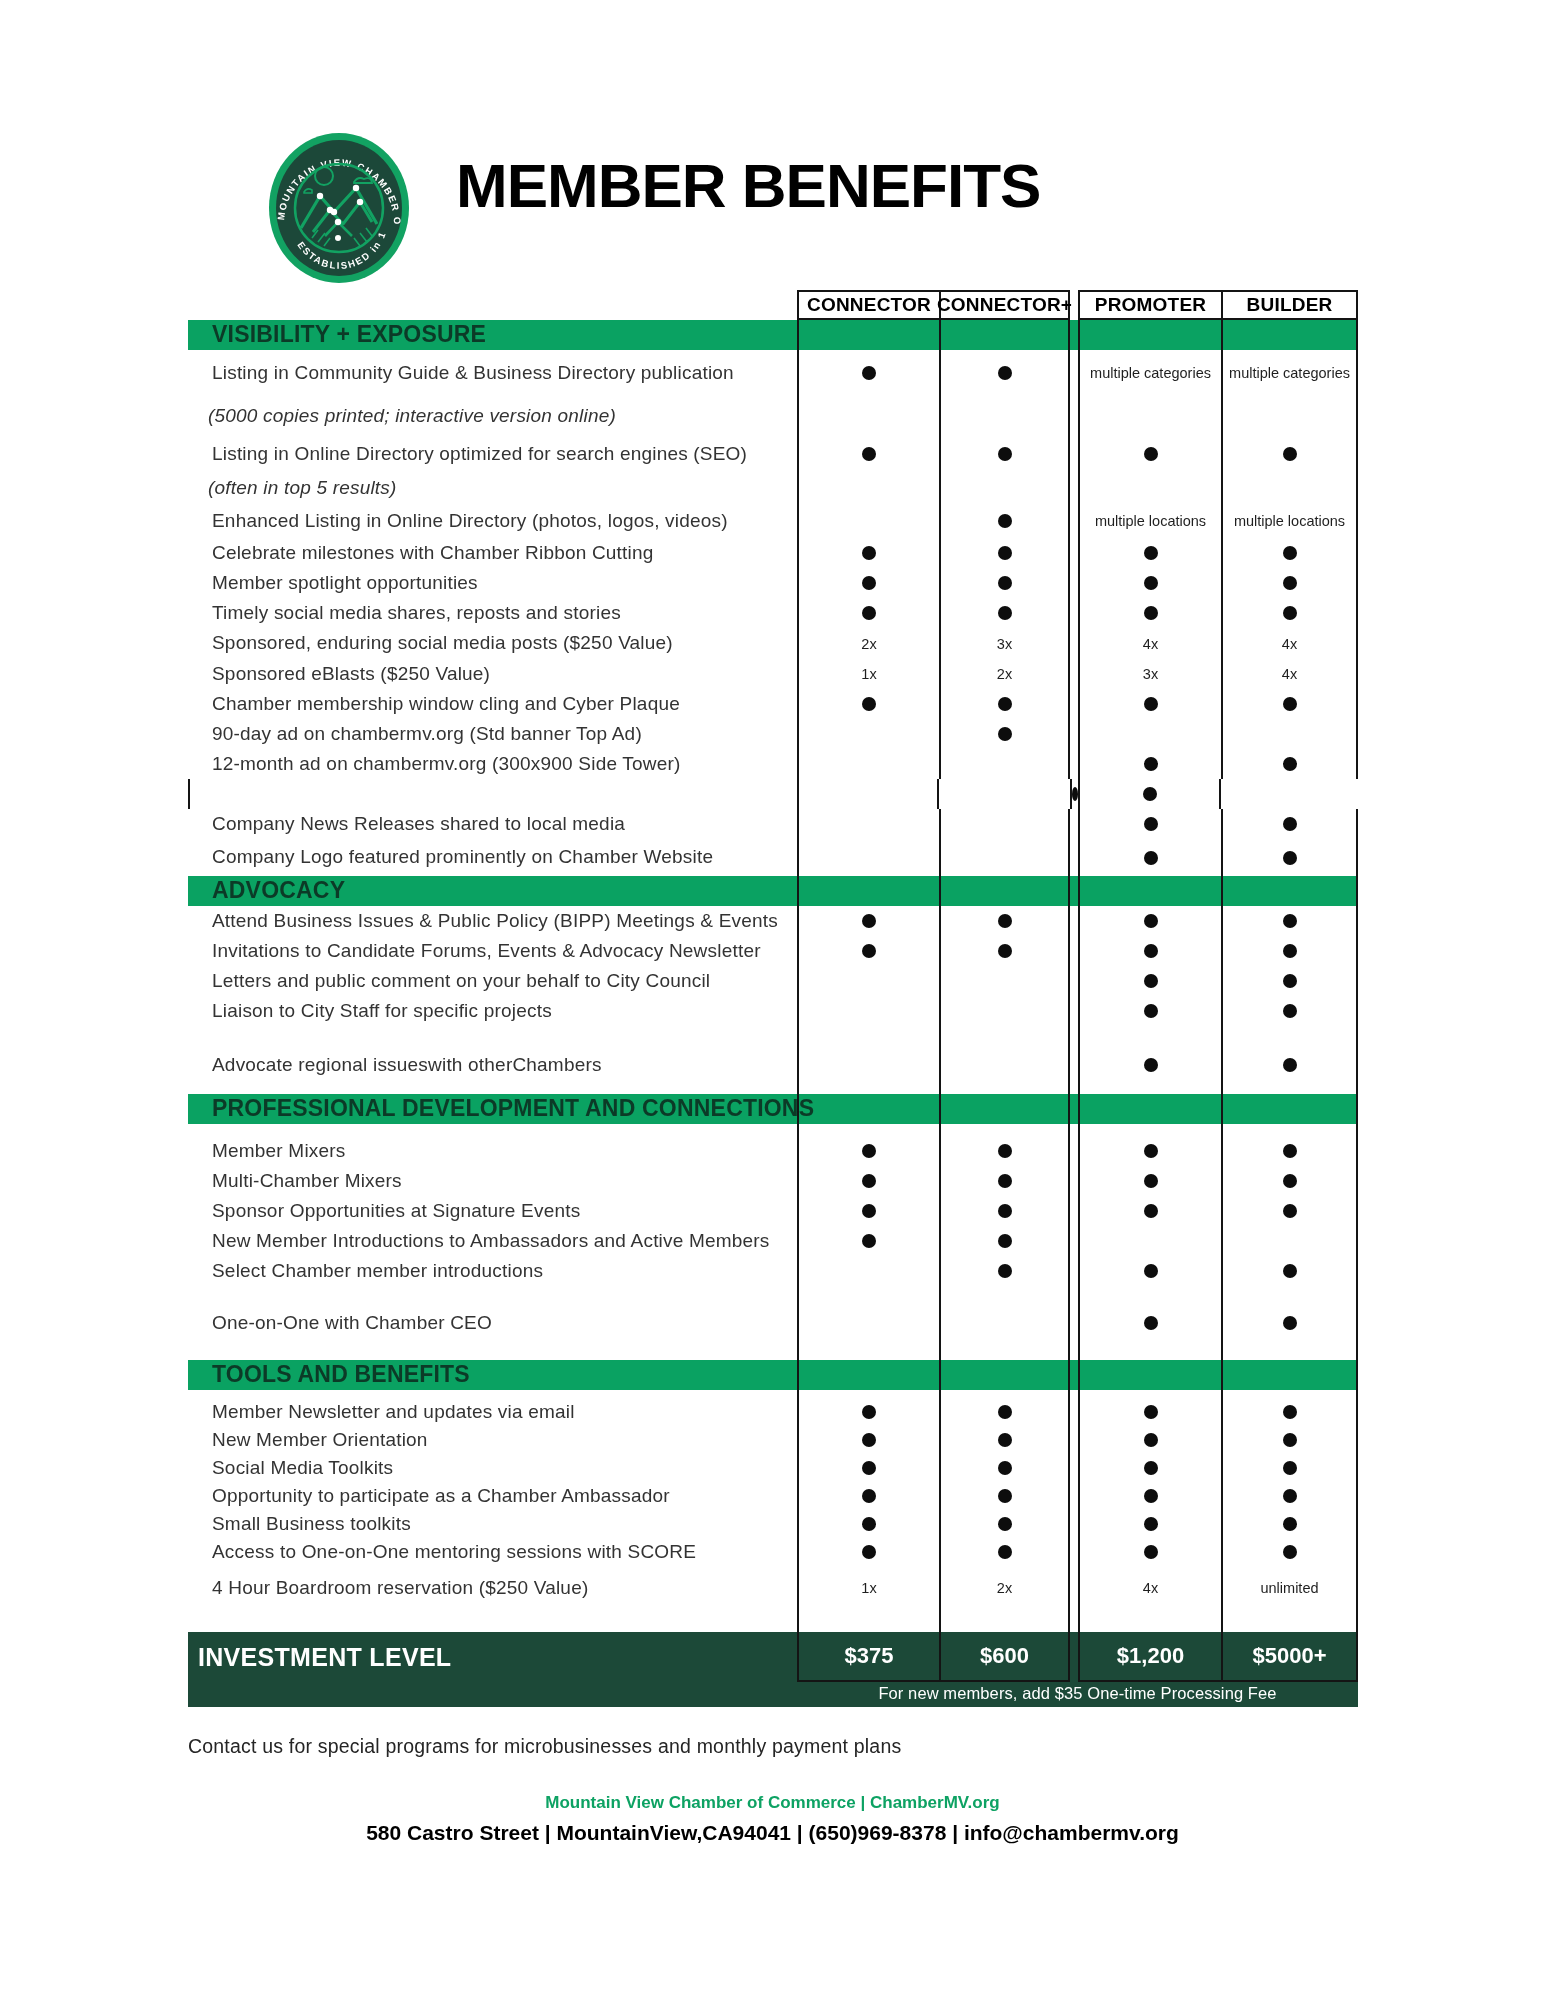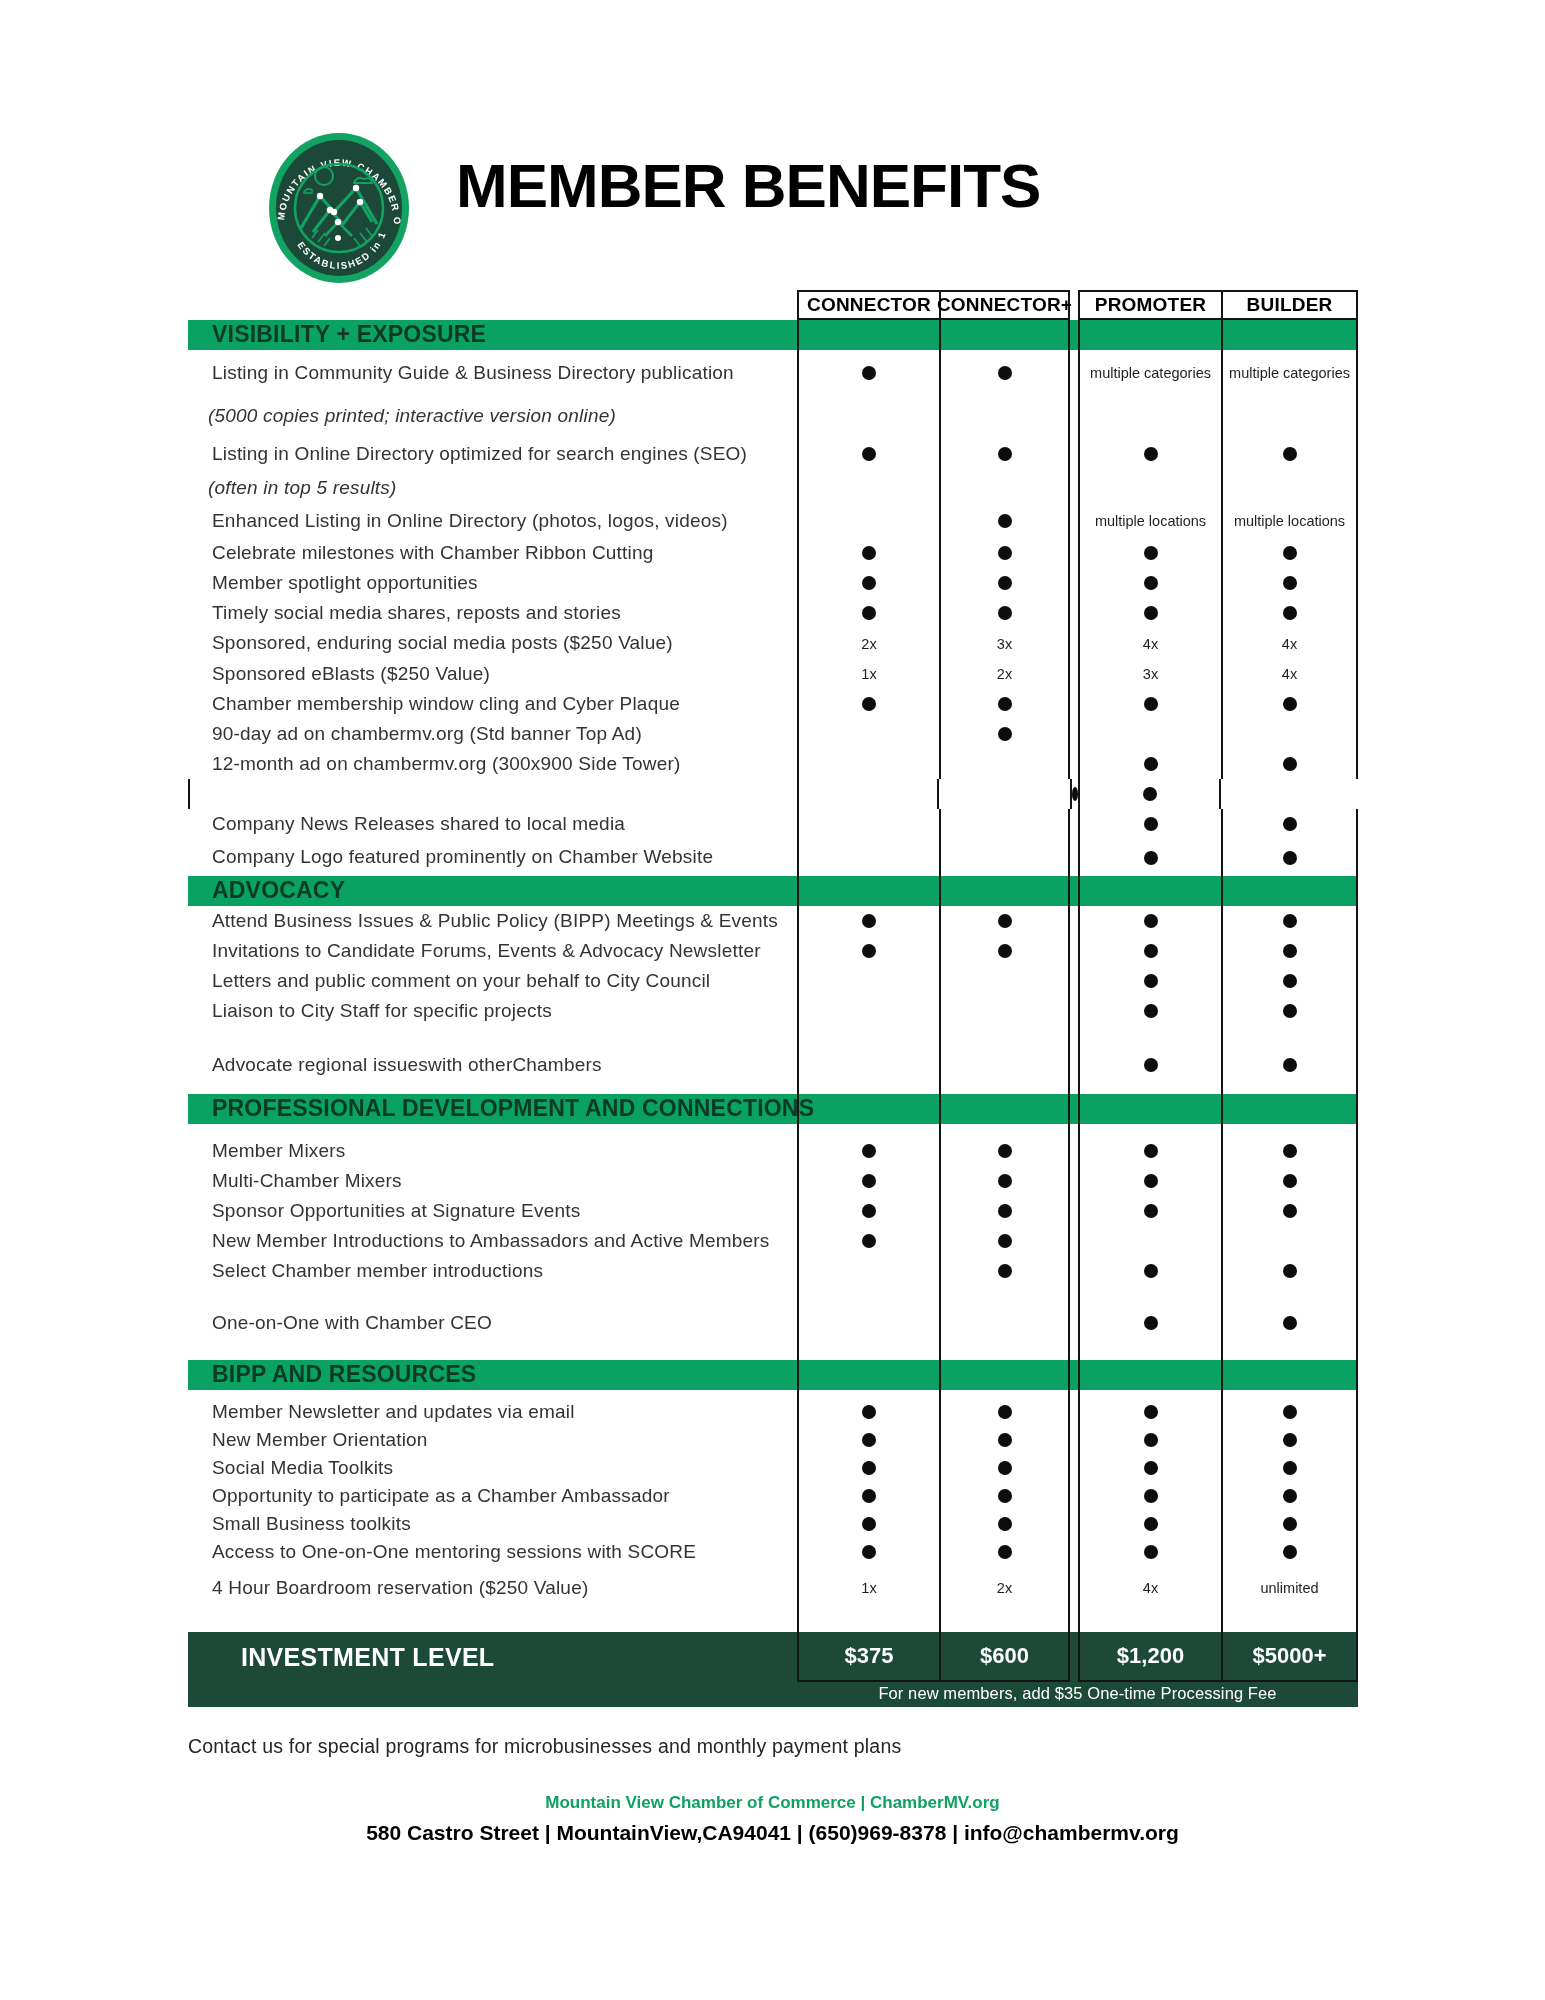--- a/index.html
+++ b/index.html
@@ -38,21 +38,21 @@
   .bar-row{background:var(--green);height:30px;}
   .bar-row .lbl{font-weight:700;font-size:23px;color:var(--section-title);
     letter-spacing:.2px;}
   .dot{width:14px;height:14px;border-radius:50%;background:#0d0d0d;}
   .vtext{font-size:14.5px;color:#1f1f1f;white-space:nowrap;}
 
   
   .invest{position:relative;width:1170px;height:75px;background:var(--dark-green);}
   .inv-grid{display:grid;grid-template-columns:609px 142px 131px 8px 143px 137px;height:50px;}
   .inv-label{display:flex;align-items:center;padding-left:10px;color:#fff;
-    font-weight:700;font-size:25px;letter-spacing:.3px;margin-left:43px;}
+    font-weight:700;font-size:25px;letter-spacing:.3px;}
   .price{display:flex;align-items:center;justify-content:center;color:#fff;
     font-weight:700;font-size:22px;border-bottom:2px solid var(--border);}
   .fee-note{position:absolute;left:609px;top:52px;width:561px;text-align:center;
     color:#fff;font-size:16.5px;letter-spacing:.1px;}
 
   .contact-note{margin-top:28px;font-size:19.5px;color:#252525;letter-spacing:.2px;}
 
   
   .footer-line1{position:absolute;left:0;top:1793px;width:1545px;text-align:center;
     font-weight:700;font-size:17px;color:var(--footer-green);}
@@ -538,21 +538,21 @@
         </div>
         <div class="row" style="height: 22px;">
           <div class="lbl"></div>
           <div class="vcell vc1"></div>
           <div class="vcell vc2"></div>
           <div></div>
           <div class="vcell vc3"></div>
           <div class="vcell vc4"></div>
         </div>
         <div class="row bar-row">
-          <div class="lbl">BIPP AND RESOURCES</div>
+          <div class="lbl">TOOLS AND BENEFITS</div>
           <div class="vcell vc1"></div>
           <div class="vcell vc2"></div>
           <div></div>
           <div class="vcell vc3"></div>
           <div class="vcell vc4"></div>
         </div>
         <div class="row" style="height: 8px;">
           <div class="lbl"></div>
           <div class="vcell vc1"></div>
           <div class="vcell vc2"></div>

